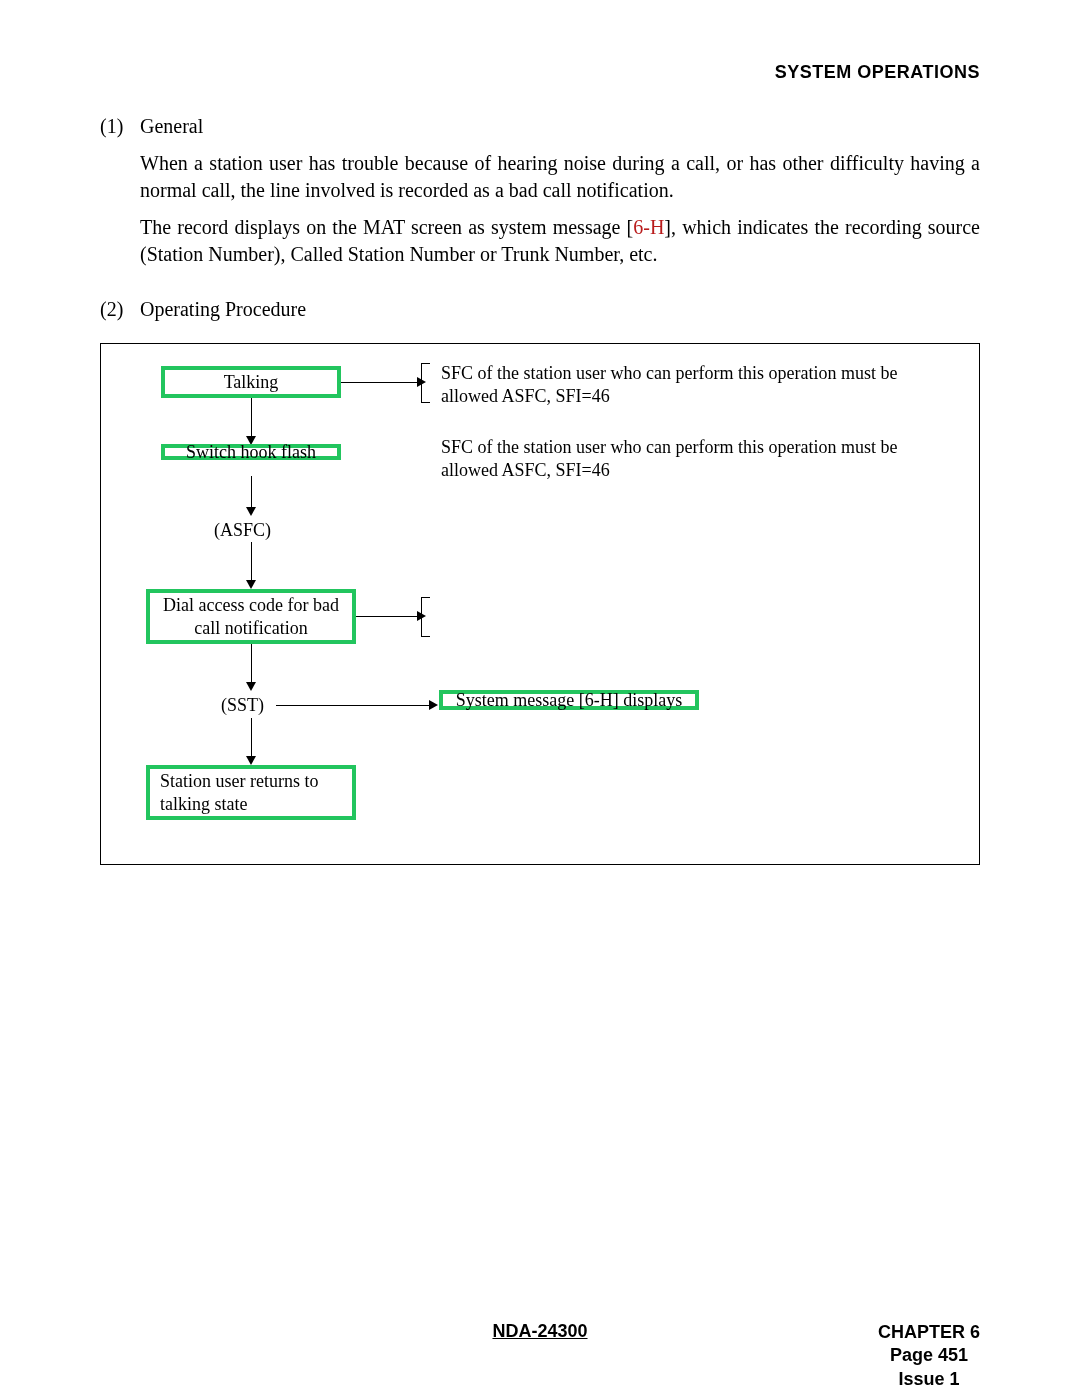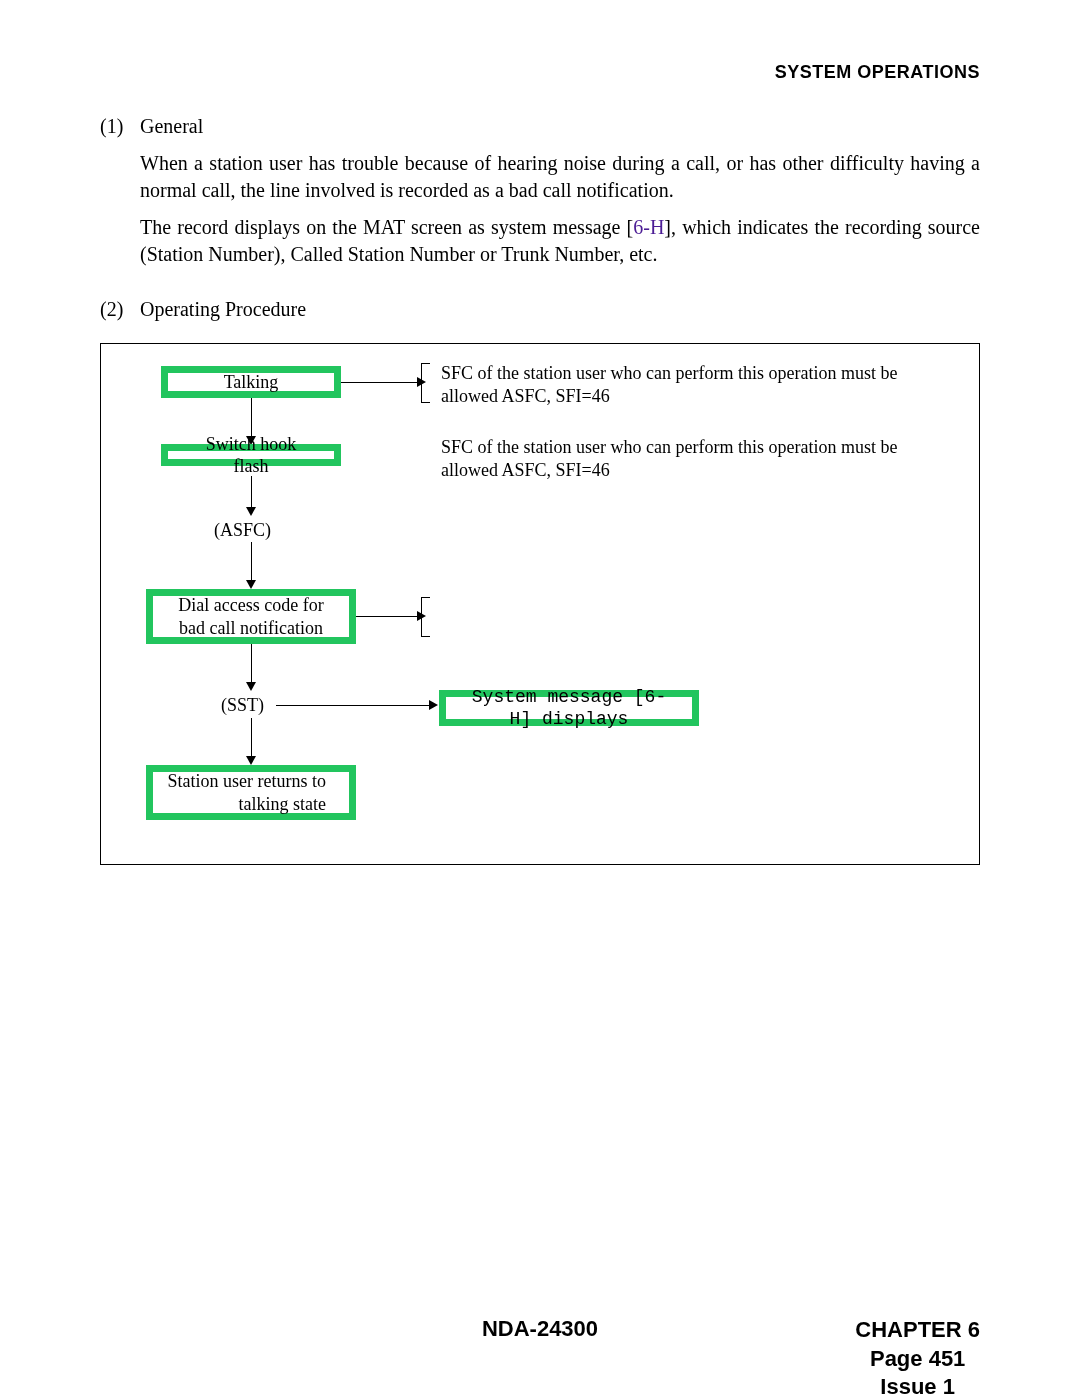--- a/index.html
+++ b/index.html
@@ -31,40 +31,40 @@
   }
   .para-block{
     margin-top:30px;
     font-size:20px;
     line-height:1.35;
   }
   .para-row{display:flex;}
   .para-num{width:40px;flex:none;}
   .para-label{flex:1;}
   .para-body{margin-left:40px;margin-top:10px;text-align:justify;}
-  .link{color:#4c1d95;}
+  .link{color:#b91c1c;}
 
   
   .diagram{
     margin-top:20px;
     border:1px solid #000;
     width:878px;
     height:520px;
     position:relative;
     font-size:18px;
   }
   .dbox{
     position:absolute;
-    border:7px solid #22c55e;
+    border:4px solid #22c55e;
     background:#fff;
     text-align:center;
     display:flex;
     align-items:center;
     justify-content:center;
-    padding:4px 23px;
+    padding:4px 8px;
     box-sizing:border-box;
     line-height:1.25;
   }
   .dtext{
     position:absolute;
     line-height:1.3;
   }
   .bracket{
     position:absolute;
     border-left:1px solid #000;
@@ -89,21 +89,22 @@
   }
 
   
   .footer{
     position:absolute;
     left:100px;
     width:880px;
     bottom:55px;
     font-family:Arial,Helvetica,sans-serif;
     font-weight:bold;
-    font-size:22px;
+    font-size:18px;
+    text-decoration:underline;
   }
   .footer-center{text-align:center;}
   .footer-right{
     position:absolute;
     right:0;top:0;
     text-align:center;
     line-height:1.3;
   }
 </style>
 </head>
@@ -151,36 +152,36 @@
     <div class="dbox" style="left:45px;top:245px;width:210px;height:55px;text-align:center;">Dial access code for bad call notification</div>
 
     <div class="vline" style="left:150px;top:300px;height:40px;"></div>
     <div class="arrow-down" style="left:145px;top:338px;"></div>
 
     <div class="dtext" style="left:120px;top:350px;">(SST)</div>
 
     <div class="vline" style="left:150px;top:374px;height:40px;"></div>
     <div class="arrow-down" style="left:145px;top:412px;"></div>
 
-    <div class="dbox" style="left:45px;top:421px;width:210px;height:55px;justify-content:flex-start;text-align:right;padding-left:10px;">Station user returns to talking state</div>
+    <div class="dbox" style="left:45px;top:421px;width:210px;height:55px;justify-content:flex-start;text-align:left;padding-left:10px;">Station user returns to talking state</div>
 
     <div class="hline" style="left:240px;top:38px;width:78px;"></div>
     <div class="arrow-right" style="left:316px;top:33px;"></div>
     <div class="bracket" style="left:320px;top:19px;height:38px;"></div>
     <div class="dtext" style="left:340px;top:18px;width:510px;">SFC of the station user who can perform this operation must be allowed ASFC, SFI=46</div>
 
     <div class="dtext" style="left:340px;top:92px;width:510px;">SFC of the station user who can perform this operation must be allowed ASFC, SFI=46</div>
 
     <div class="hline" style="left:255px;top:272px;width:63px;"></div>
     <div class="arrow-right" style="left:316px;top:267px;"></div>
     <div class="bracket" style="left:320px;top:253px;height:38px;"></div>
 
     <div class="hline" style="left:175px;top:361px;width:155px;"></div>
     <div class="arrow-right" style="left:328px;top:356px;"></div>
-    <div class="dbox" style="left:338px;top:346px;width:260px;height:36px;font-family:Liberation Mono, monospace;">System message [6-H] displays</div>
+    <div class="dbox" style="left:338px;top:346px;width:260px;height:20px;">System message [6-H] displays</div>
 
   </div>
 </div>
 
 <div class="footer">
   <div class="footer-center">NDA-24300</div>
   <div class="footer-right">
     <div>CHAPTER 6</div>
     <div>Page 451</div>
     <div>Issue 1</div>

